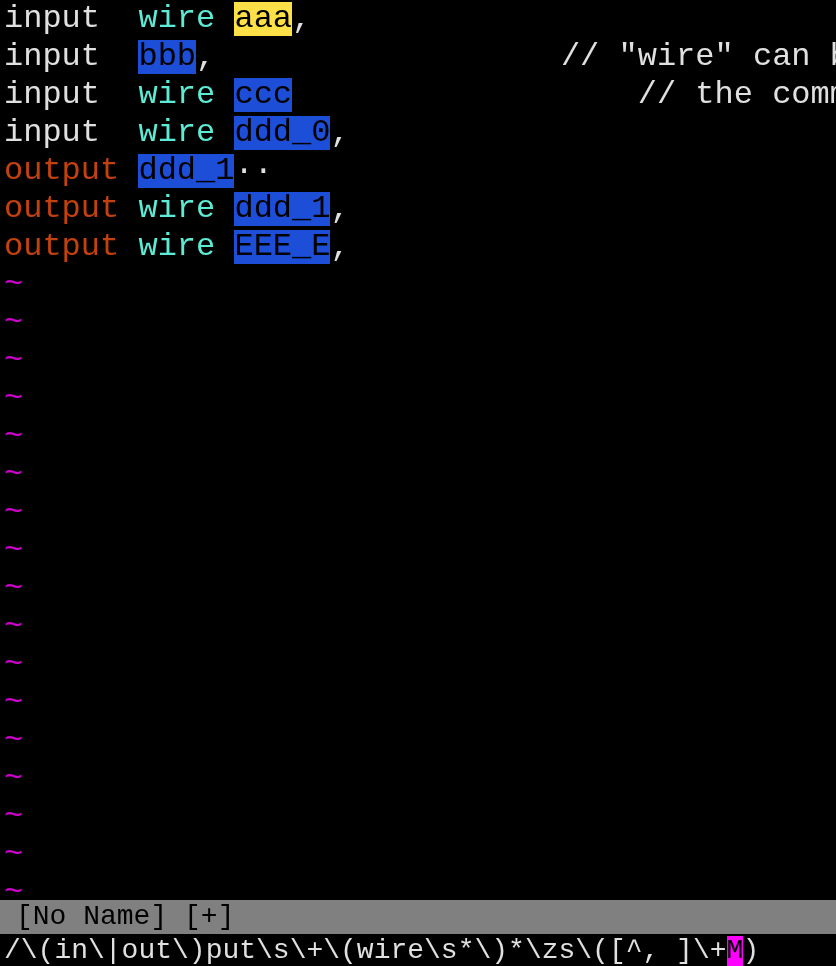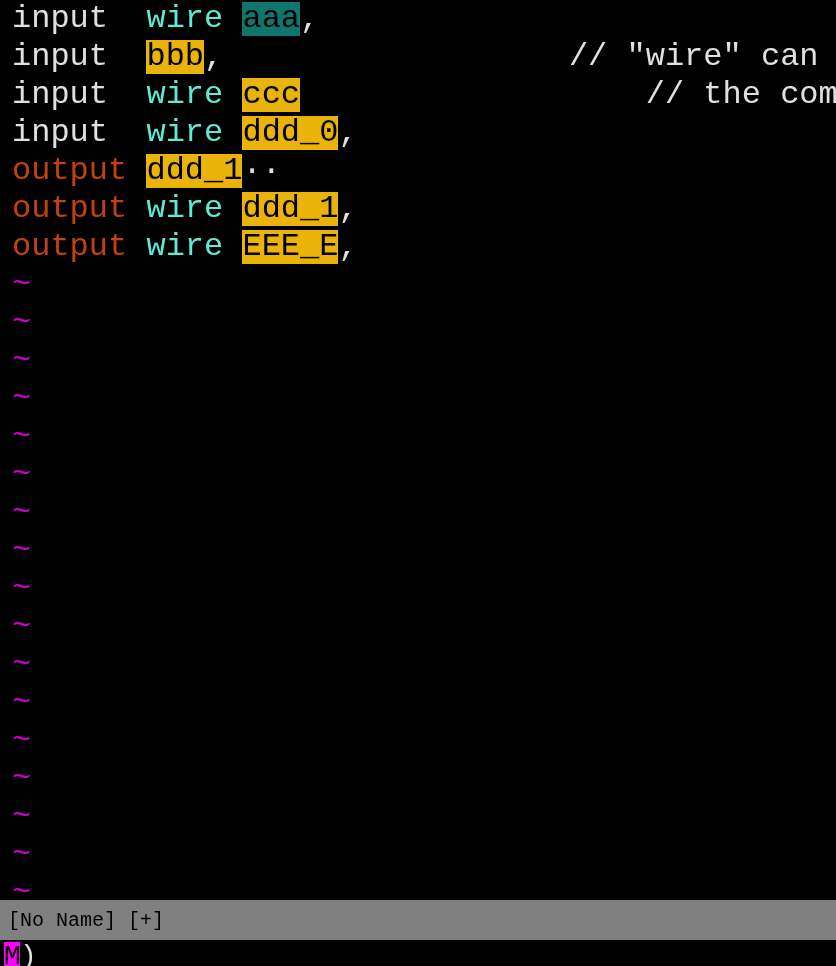--- a/index.html
+++ b/index.html
@@ -16,21 +16,21 @@
       font-family: 'Courier New', Courier, monospace;
       font-size: 32px;
       line-height: 1.05;
     }
 
     #editor {
       background: #000;
       color: #e0e0e0;
       width: 836px;
       height: 900px;
-      padding: 2px 12px;
+      padding: 2px 4px;
       overflow: hidden;
     }
 
     .line {
       display: flex;
       align-items: baseline;
       white-space: pre;
       height: 38px;
     }
 
@@ -44,48 +44,48 @@
 
     .kw-output {
       color: #c2410c;
     }
 
     .kw-wire {
       color: #5eead4;
     }
 
     .hl-purple {
-      background: #0f766e;
+      background: #fde047;
       color: #000;
     }
 
     .hl-yellow {
-      background: #eab308;
+      background: #1d4ed8;
       color: #000;
     }
 
     .comment {
       color: #e0e0e0;
     }
 
     .cmd-cursor {
       display: inline-block;
       background: #ff00ff;
       color: #000;
       width: 16px;
     }
 
     #statusbar {
       background: #808080;
       color: #000;
-      height: 40px;
+      height: 34px;
       display: flex;
       align-items: center;
-      padding: 0 8px;
-      font-size: 20px;
+      padding: 0 16px;
+      font-size: 28px;
       font-family: 'Courier New', Courier, monospace;
     }
 
     #cmdline {
       background: #000;
       color: #e0e0e0;
       height: 34px;
       display: flex;
       align-items: center;
       padding: 0 4px;
@@ -165,15 +165,16 @@
   <div class="line"><span class="tilde">~</span></div>
   <div class="line"><span class="tilde">~</span></div>
 
 </div>
 
 <div id="statusbar">
   <span>[No Name] [+]</span>
 </div>
 
 <div id="cmdline">
+  <span>/\(in\|out\)put\s\+\(wire\s*\)*\zs\([^, ]\+</span>
     <span class="cmd-cursor">M</span>
     <span>)</span>
 </div>
 
 </body></html>

